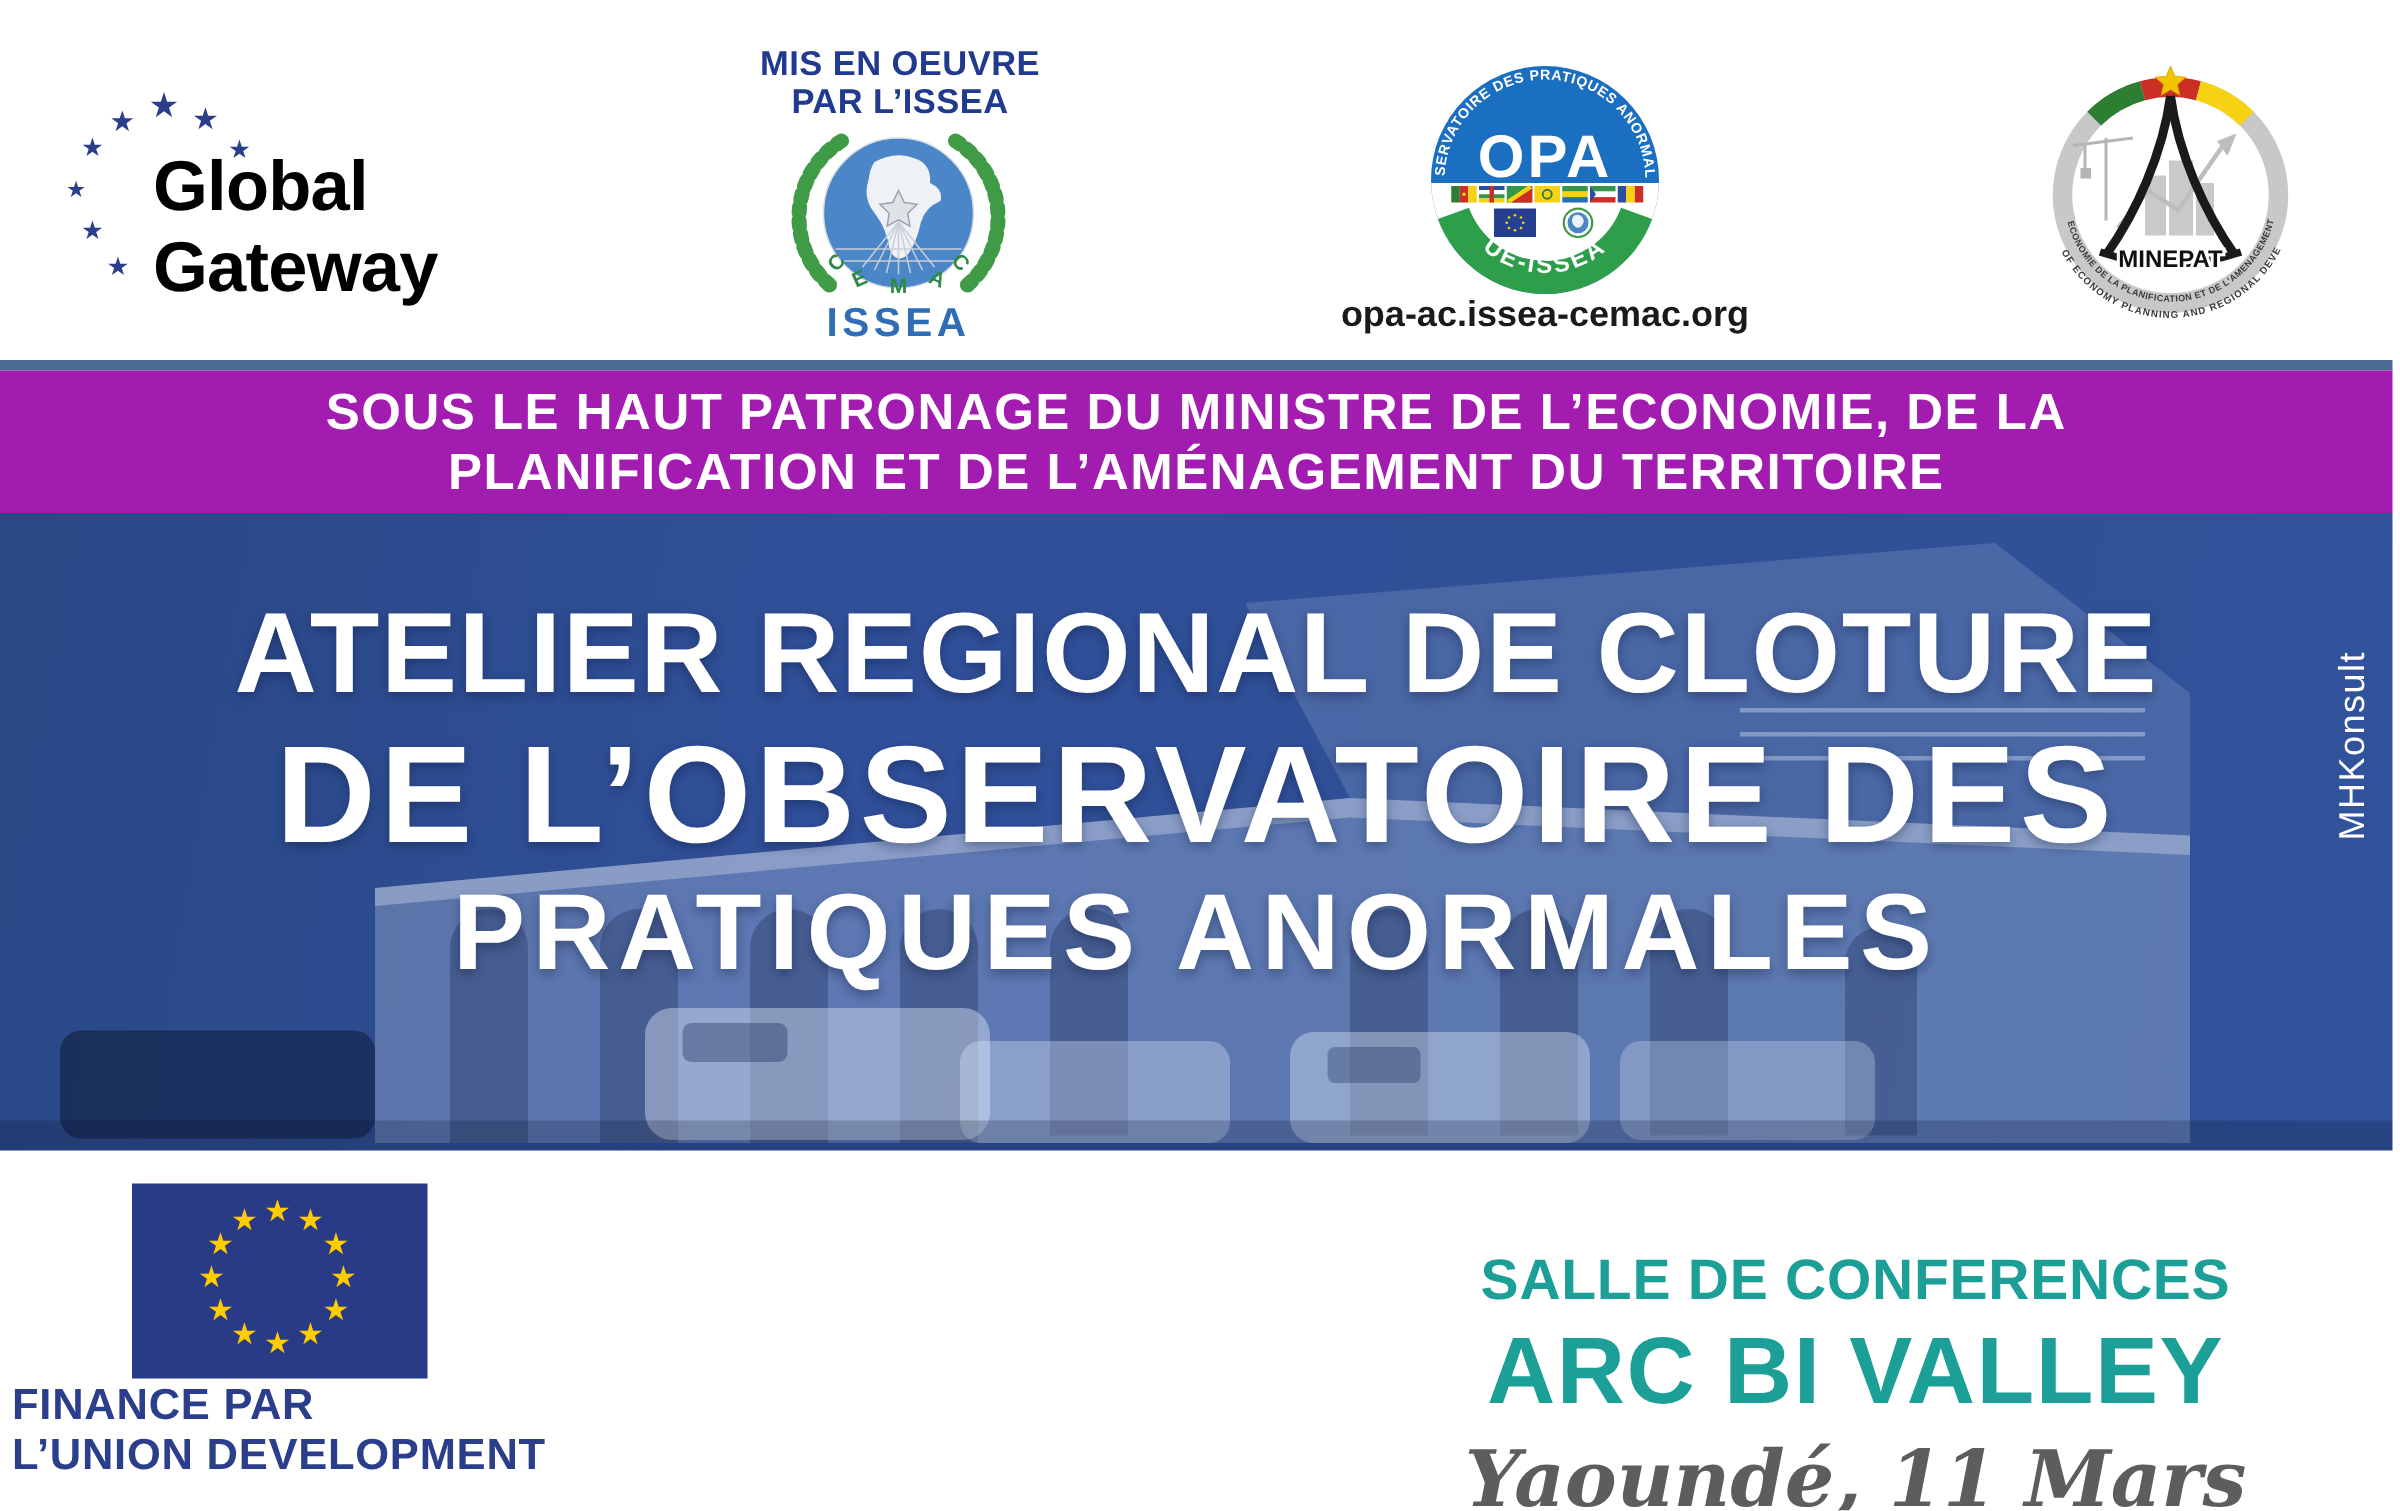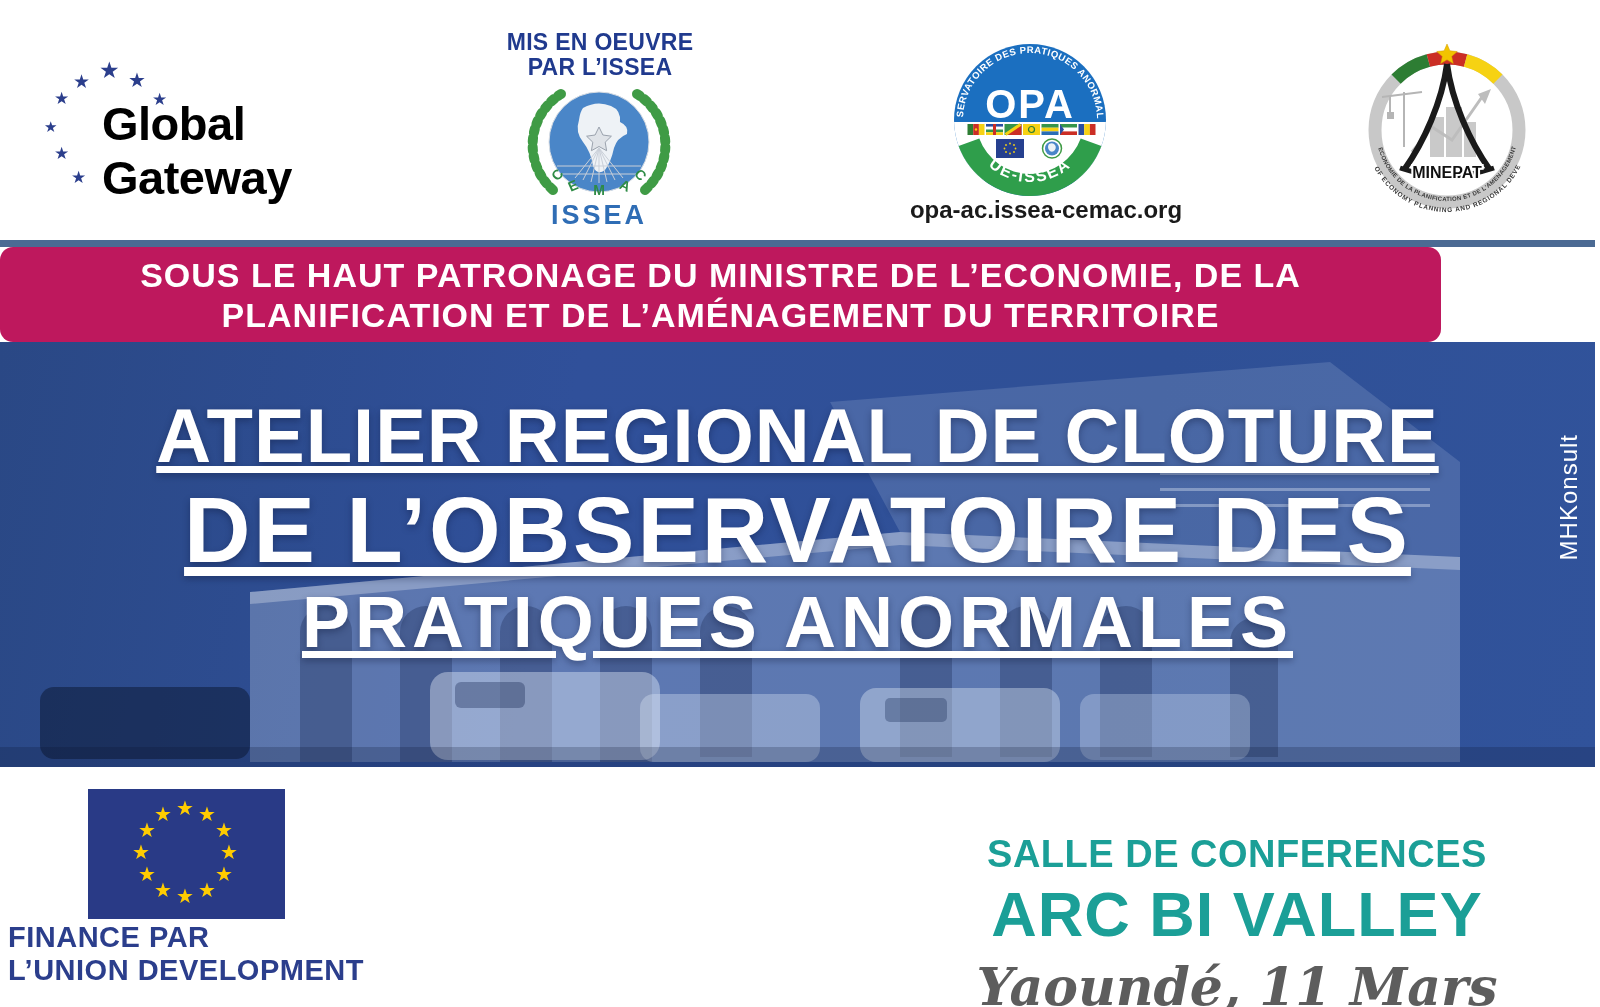--- a/index.html
+++ b/index.html
@@ -14,37 +14,37 @@
   .gg-star{position:absolute;color:#2b3e8c;line-height:1;}
   .gg-text{position:absolute;left:62px;top:42px;color:#000000;font-weight:bold;
            font-size:47px;line-height:54px;letter-spacing:-0.5px;}
 
   .issea{position:absolute;left:488px;top:30px;width:224px;height:205px;text-align:center;}
   .issea-caption{color:#203a8e;font-weight:bold;font-size:23px;line-height:25px;letter-spacing:0.3px;text-align:center;}
   .issea-svg{position:absolute;left:29px;top:52px;}
 
   .opa{position:absolute;left:890px;top:40px;width:280px;height:185px;}
   .opa-svg{position:absolute;left:60px;top:0;}
-  .opa-site{position:absolute;left:16px;top:156px;width:280px;text-align:center;
+  .opa-site{position:absolute;left:0;top:156px;width:280px;text-align:center;
             color:#1a1a1a;font-weight:bold;font-size:24px;}
 
   .minepat-svg{position:absolute;left:1352px;top:42px;}
 
   
   .divider{position:absolute;left:0;top:240px;width:1595px;height:7px;background:#4b6a93;}
-  .green-band{position:absolute;left:0;top:247px;width:1441px;height:95px;background:#be185d;
-              display:flex;flex-direction:column;justify-content:center;text-align:center;border-radius:13px;}
+  .green-band{position:absolute;left:0;top:247px;width:1595px;height:95px;background:#a21caf;
+              display:flex;flex-direction:column;justify-content:center;text-align:center;}
   .green-line{color:#ffffff;font-weight:bold;font-size:34px;line-height:40px;letter-spacing:1px;}
 
   
   .blue-band{position:absolute;left:0;top:342px;width:1595px;height:425px;overflow:hidden;
              background:linear-gradient(100deg,#2a4885 0%,#30509a 35%,#2f5096 70%,#31539b 100%);}
   .bg-art{position:absolute;left:0;top:0;}
   .title{position:absolute;left:0;width:100%;margin:0;text-align:center;color:#ffffff;
-         font-weight:bold;line-height:1;text-shadow:0 3px 7px rgba(8,18,48,.35);text-decoration:underline;}
+         font-weight:bold;line-height:1;text-shadow:0 3px 7px rgba(8,18,48,.35);}
   .t1{top:56px;font-size:76px;letter-spacing:1px;}
   .t2{top:142px;font-size:92px;letter-spacing:3px;}
   .t3{top:244px;font-size:72px;letter-spacing:5px;}
   .watermark{position:absolute;right:12px;top:92px;color:#ffffff;font-size:24px;letter-spacing:1px;
              writing-mode:vertical-rl;transform:rotate(180deg);}
 
   
   .eu-flag{position:absolute;left:88px;top:789px;width:197px;height:130px;background:#293a86;}
   .eu-star{position:absolute;color:#ffcc00;font-size:20px;line-height:1;}
   .eu-text{position:absolute;left:8px;top:921px;width:360px;text-align:left;color:#2b3e8c;

